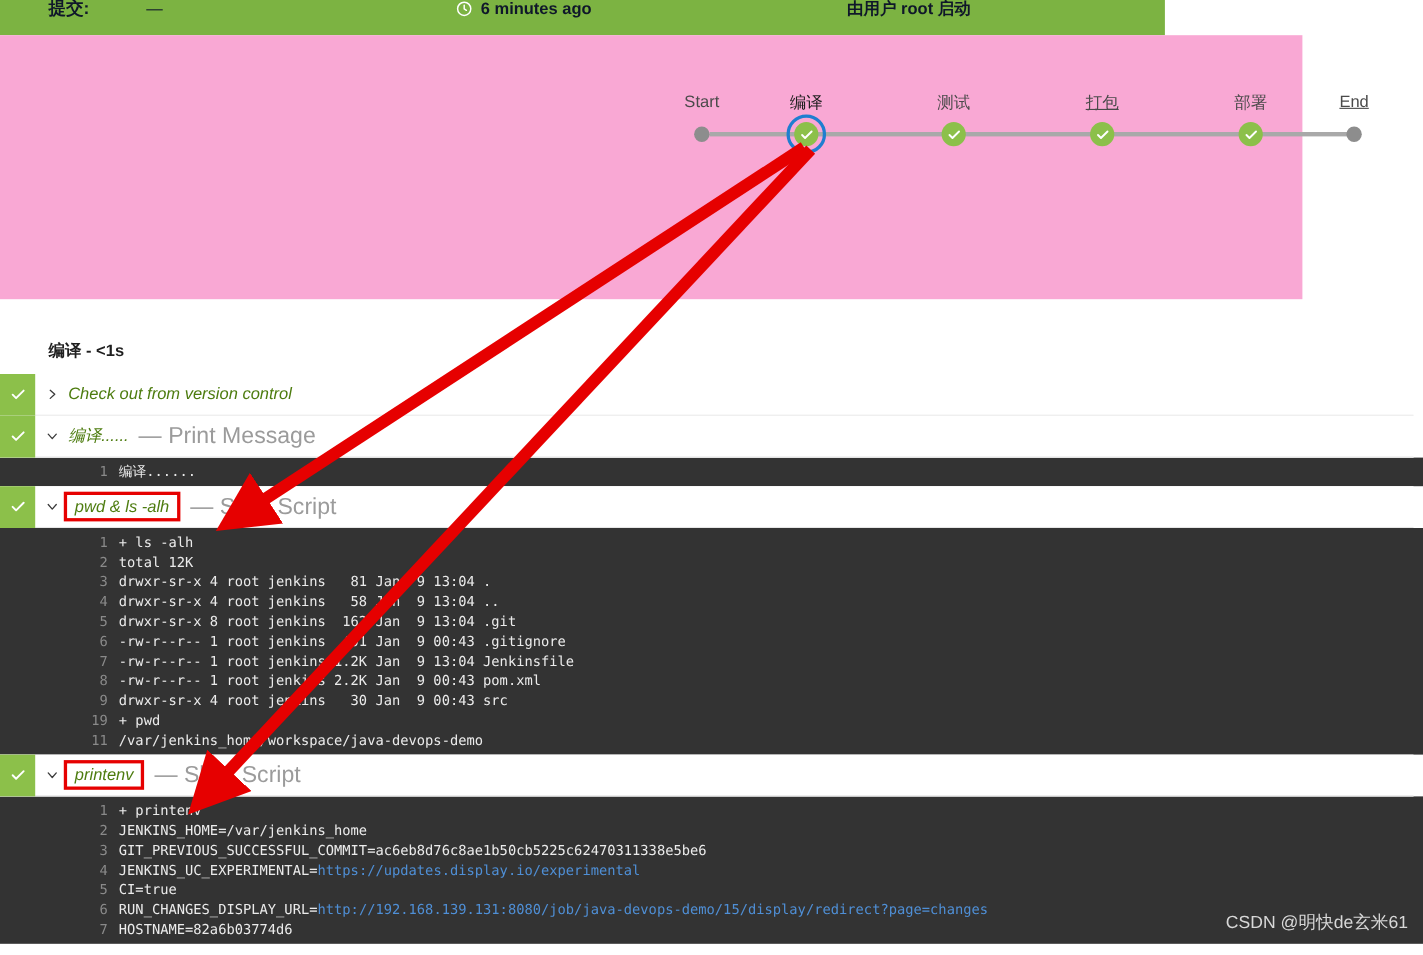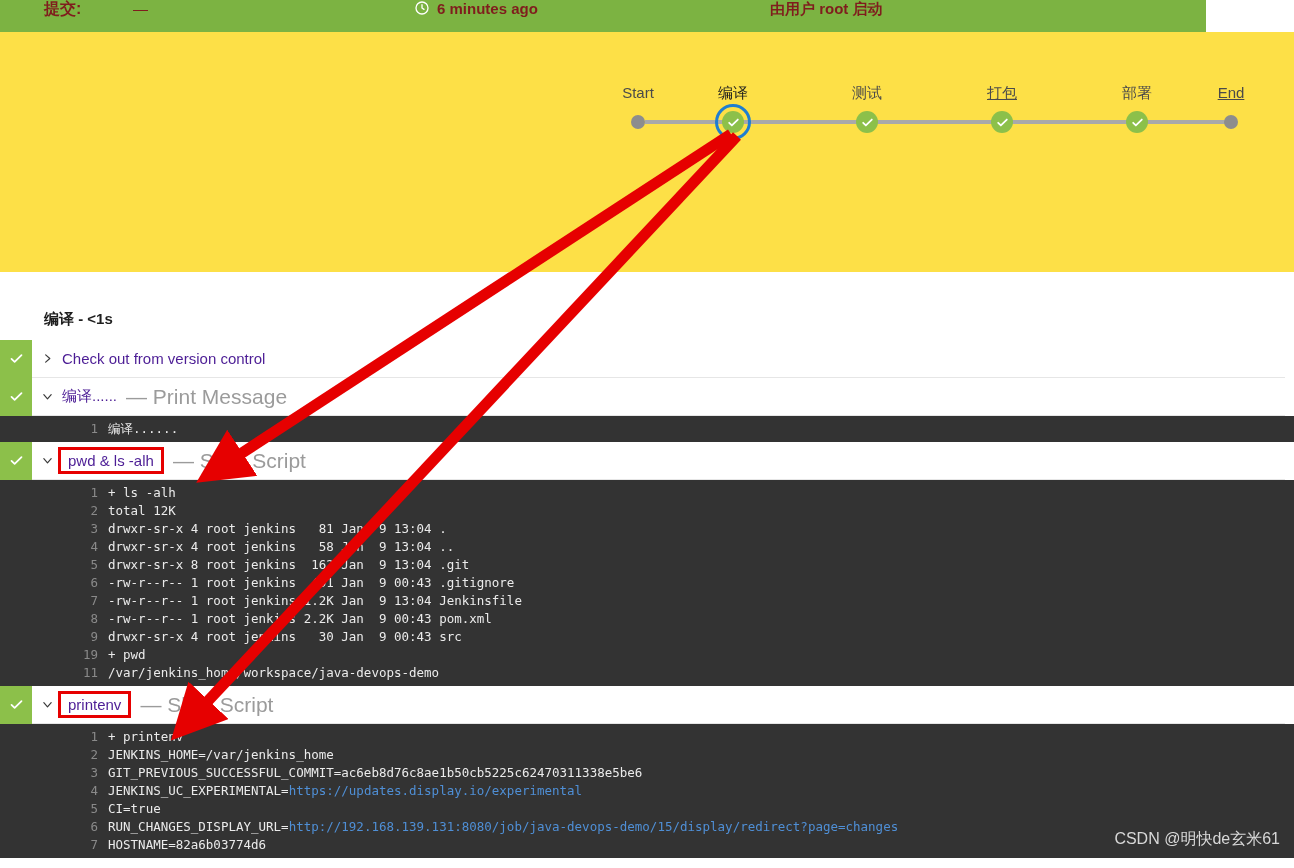--- a/index.html
+++ b/index.html
@@ -8,33 +8,33 @@
     width: 1294px; height: 868px;
     background: #ffffff;
     font-family: "Liberation Sans", sans-serif;
     overflow: hidden;
   }
   #root { position: relative; width: 1294px; height: 868px; overflow: hidden; }
 
   
   .header {
     position: absolute; left: 0; top: 0;
-    width: 1206px; height: 32px;
+    width: 1059px; height: 32px;
     background: #7cb342;
-    color: #7f1d1d;
+    color: #0f172a;
   }
   .hdr-item { position: absolute; top: -2px; font-size: 16px; font-weight: bold; white-space: nowrap; line-height: 22px; }
   .hdr-commit-label { left: 44px; }
   .hdr-commit-value { left: 133px; font-weight: normal; font-size: 15px; }
   .hdr-time { left: 437px; font-weight: bold; font-size: 15px; }
   .hdr-clock { position: absolute; left: 414px; top: 0px; width: 16px; height: 16px; }
   .hdr-cause { left: 770px; font-size: 15px; font-weight: bold; }
 
   
-  .graph { position: absolute; left: 0; top: 32px; width: 1294px; height: 240px; background: #fde047; }
+  .graph { position: absolute; left: 0; top: 32px; width: 1184px; height: 240px; background: #f9a8d4; }
   .stage-label {
     position: absolute; top: 52px; font-size: 15px; color: #4a4a4a;
     transform: translateX(-50%); white-space: nowrap;
   }
   .stage-label.sel { font-weight: normal; color: #1f1f1f; }
   .track { position: absolute; top: 88px; height: 4px; background: #a9a9a9; }
   .node {
     position: absolute; top: 88px; transform: translate(-50%, -50%);
     border-radius: 50%;
   }
@@ -64,21 +64,21 @@
   .step-status {
     width: 32px; height: 38px; background: #8cc04a; flex: 0 0 32px;
     display: flex; align-items: center; justify-content: center;
   }
   .step-status svg { width: 15px; height: 15px; }
   .caret {
     flex: 0 0 30px; display: flex; align-items: center; justify-content: center;
     color: #3b3b3b;
   }
   .caret svg { width: 11px; height: 11px; }
-  .step-title { font-size: 15px; color: #4c1d95; white-space: nowrap; }
+  .step-title { font-size: 15px; color: #4d7c0f; white-space: nowrap; font-style: italic; }
   .step-sub { font-size: 21px; color: #9b9b9b; margin-left: 9px; white-space: nowrap; }
   .step-title.boxed {
     border: 3px solid #e60000; padding: 2px 7px; margin-left: -4px;
   }
 
   
   .console {
     width: 1294px; background: #333333; color: #e8e8e8;
     font-family: "DejaVu Sans Mono", "Liberation Mono", monospace;
     font-size: 12.5px; line-height: 18px; padding: 4px 0;

